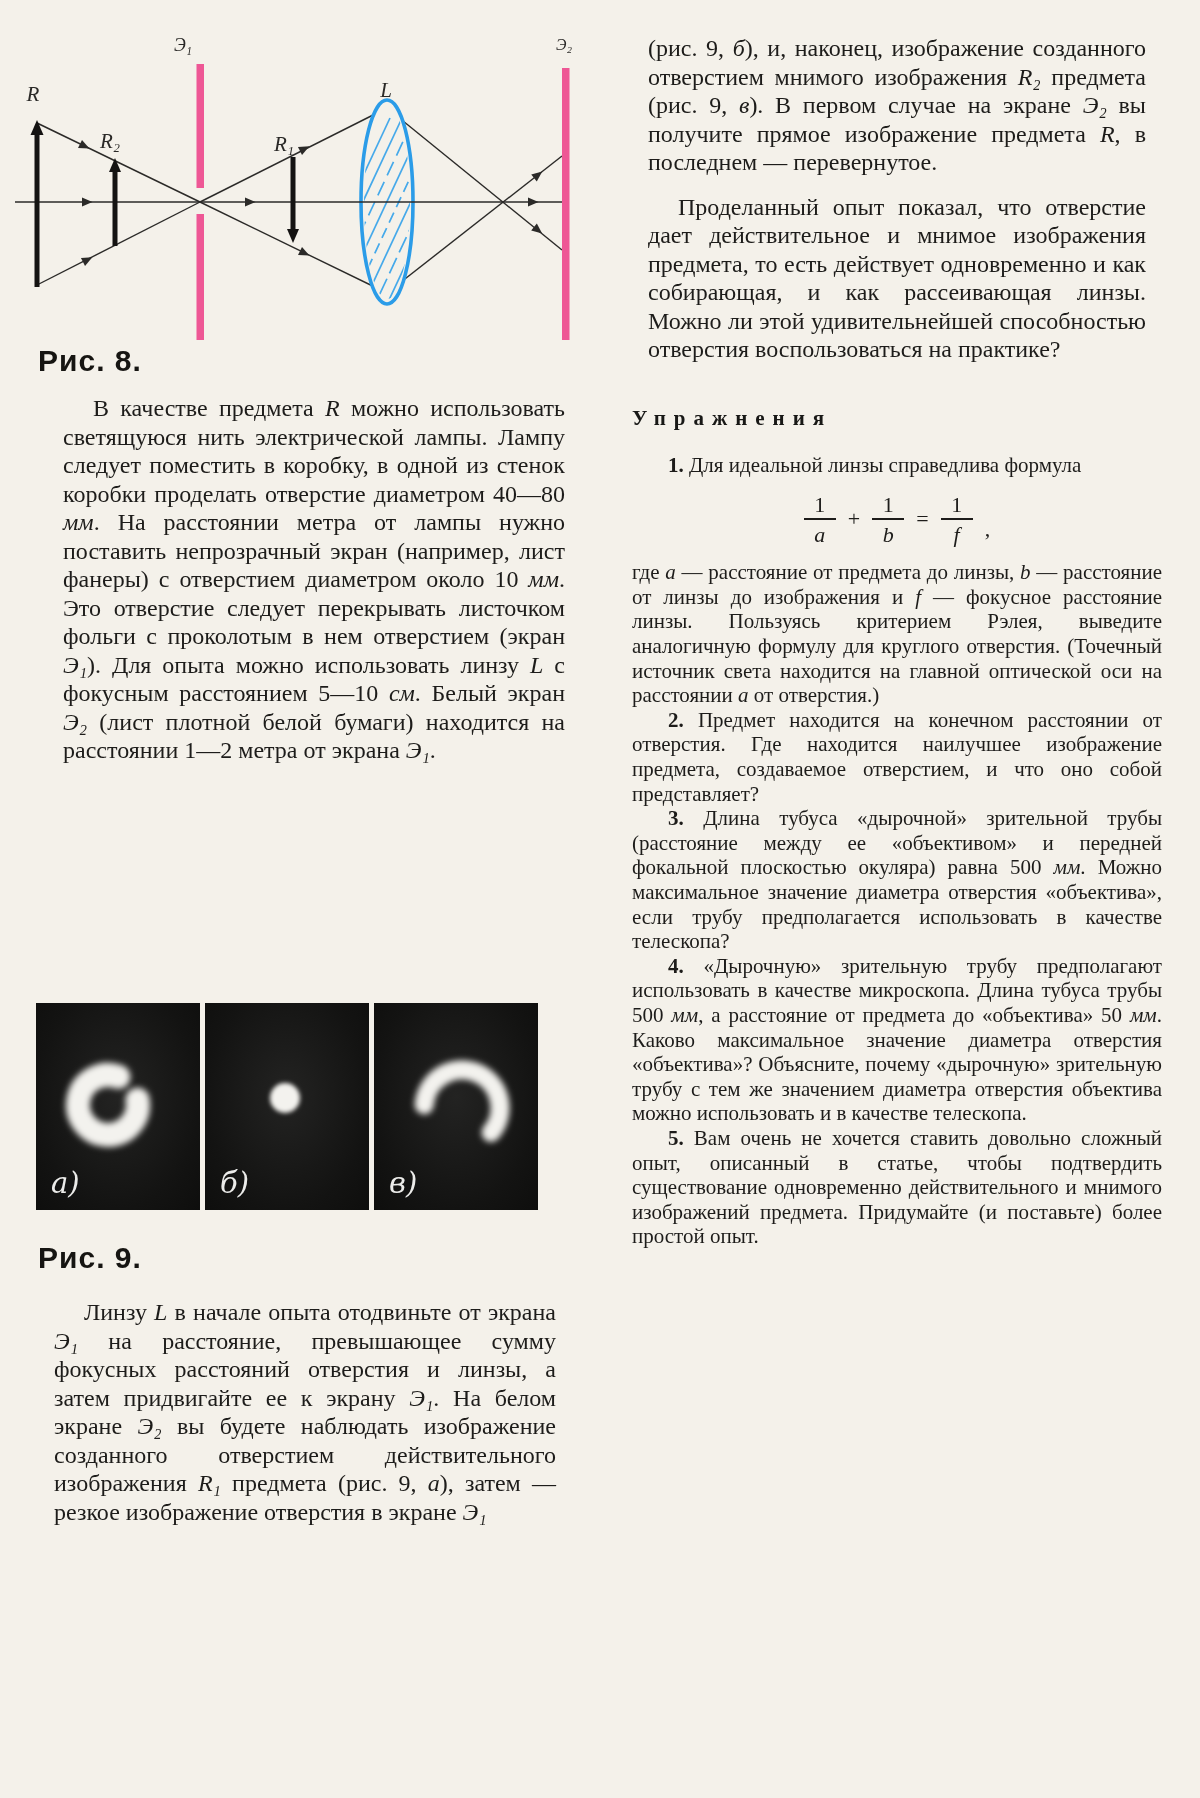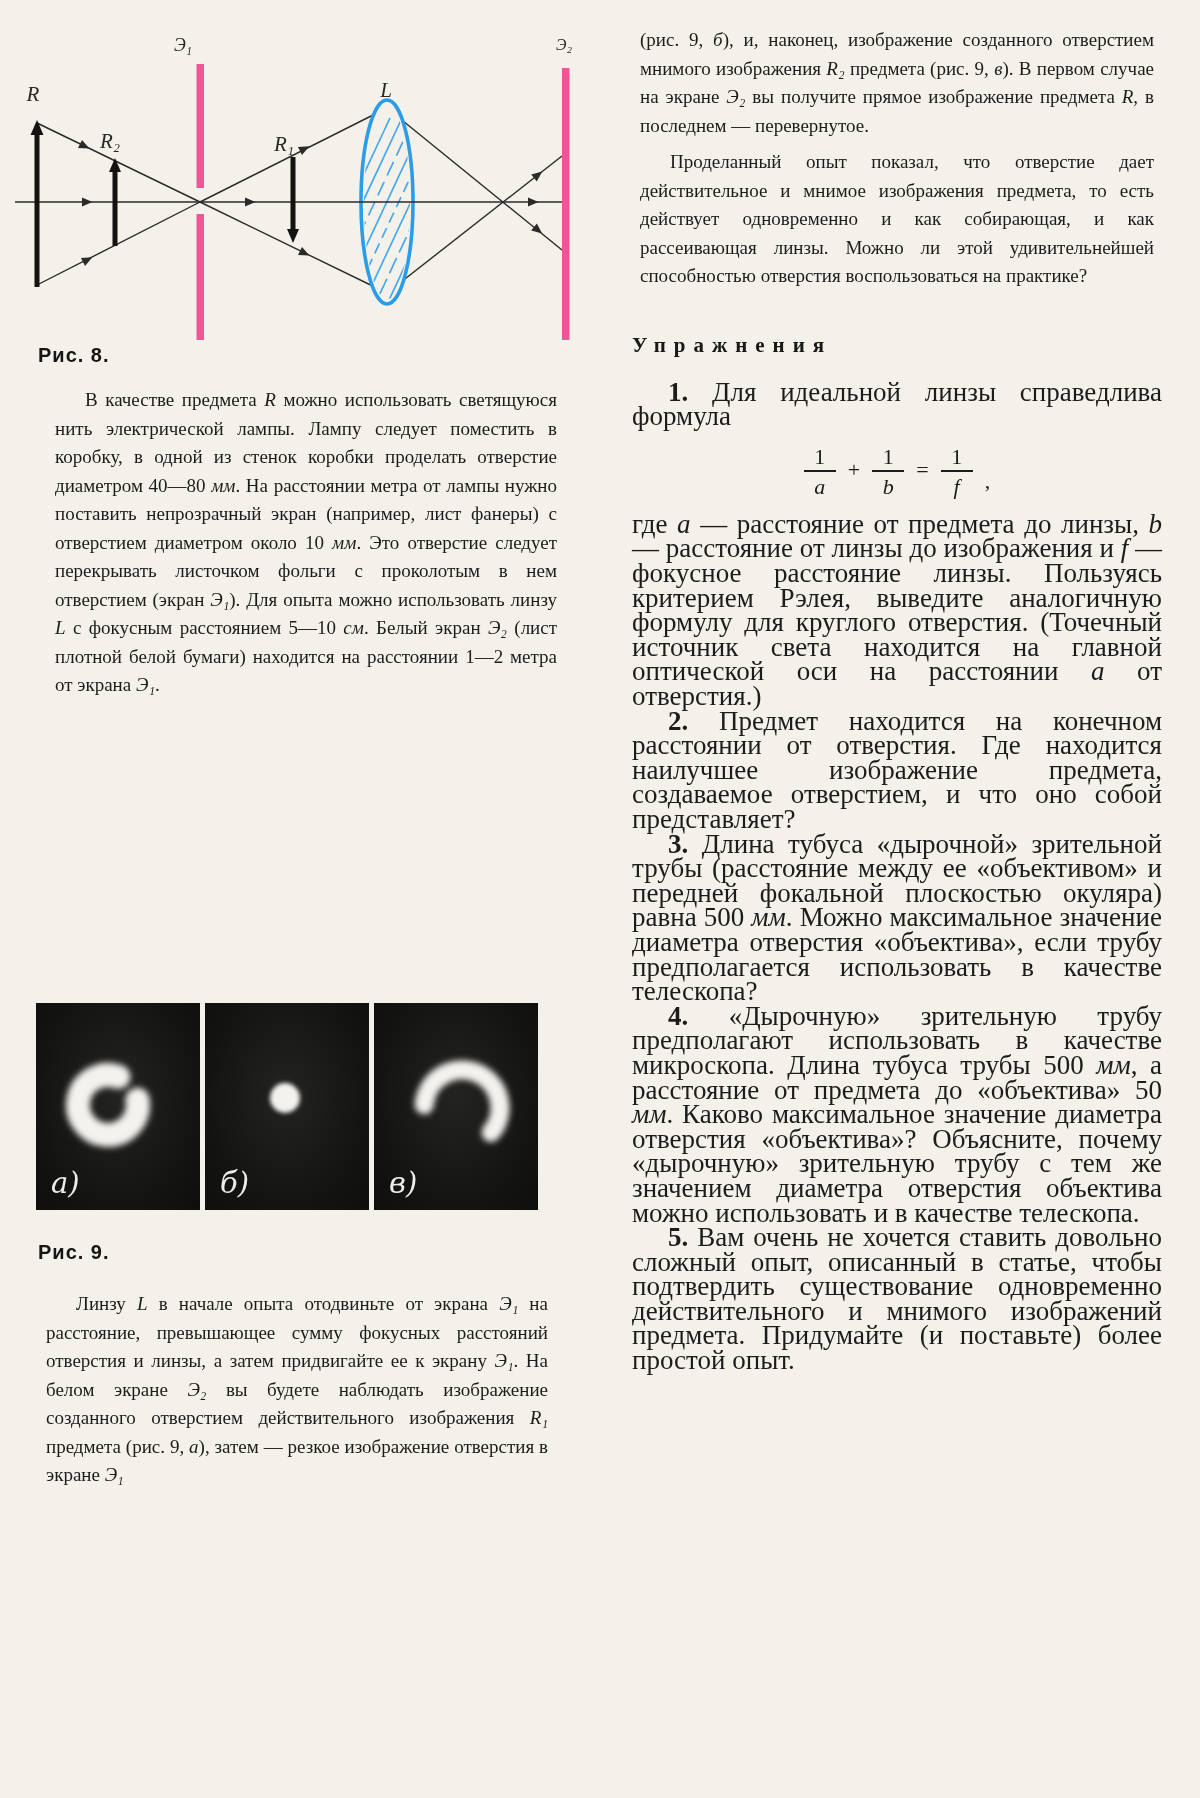--- a/index.html
+++ b/index.html
@@ -10,26 +10,26 @@
     color:#1d1c1a;
   }
   .it{font-style:italic;}
   .bd{font-weight:bold;}
   
   #diagram{position:absolute; left:0; top:0; width:600px; height:352px;}
   
   .fig-caption{
     position:absolute; left:38px;
     font-family:"Liberation Sans","DejaVu Sans",sans-serif;
-    font-weight:bold; font-size:20px; color:#161512; letter-spacing:1px;
+    font-weight:bold; font-size:30px; color:#161512; letter-spacing:1px;
   }
   
   .body-p{
-    font-size:19px; line-height:28.5px; text-align:justify;
-    margin:8px; color:#1d1c1a;
+    font-size:24px; line-height:28.5px; text-align:justify;
+    margin:16px; color:#1d1c1a;
   }
   .ind{text-indent:30px;}
   #left-para1{position:absolute; left:47px; top:378px; width:502px;}
   #left-para2{position:absolute; left:38px; top:1282px; width:502px;}
   #right-col{position:absolute; left:632px; top:18px; width:530px;}
   #right-col .body-p + .body-p{margin-top:0;}
   
   #photos{position:absolute; left:36px; top:1003px; width:502px; display:flex; gap:5px;}
   .photo{
     position:relative; width:164px; height:207px;
@@ -39,21 +39,21 @@
     position:absolute; left:15px; bottom:10px;
     font-family:"DejaVu Serif",serif; font-style:italic;
     font-size:29px; color:#ececea;
   }
   
   .ex-heading{
     text-align:left; font-weight:bold; font-size:21px;
     letter-spacing:8px; margin:42px 0 22px 0; color:#181816;
   }
   .ex-p{
-    font-size:27px; line-height:24.6px; text-align:justify;
+    font-size:21px; line-height:24.6px; text-align:justify;
     text-indent:36px; margin:0; color:#1d1c1a;
   }
   
   .formula{
     margin:16px 0 14px 0; display:flex; justify-content:center;
     align-items:center; gap:12px; font-size:22px;
   }
   .frac{display:inline-flex; flex-direction:column; align-items:center; line-height:1.05;}
   .frac .fbar{width:32px; height:2px; background:#1d1c1a; margin:2px 0 3px 0;}
   .frac .den{font-style:italic;}

